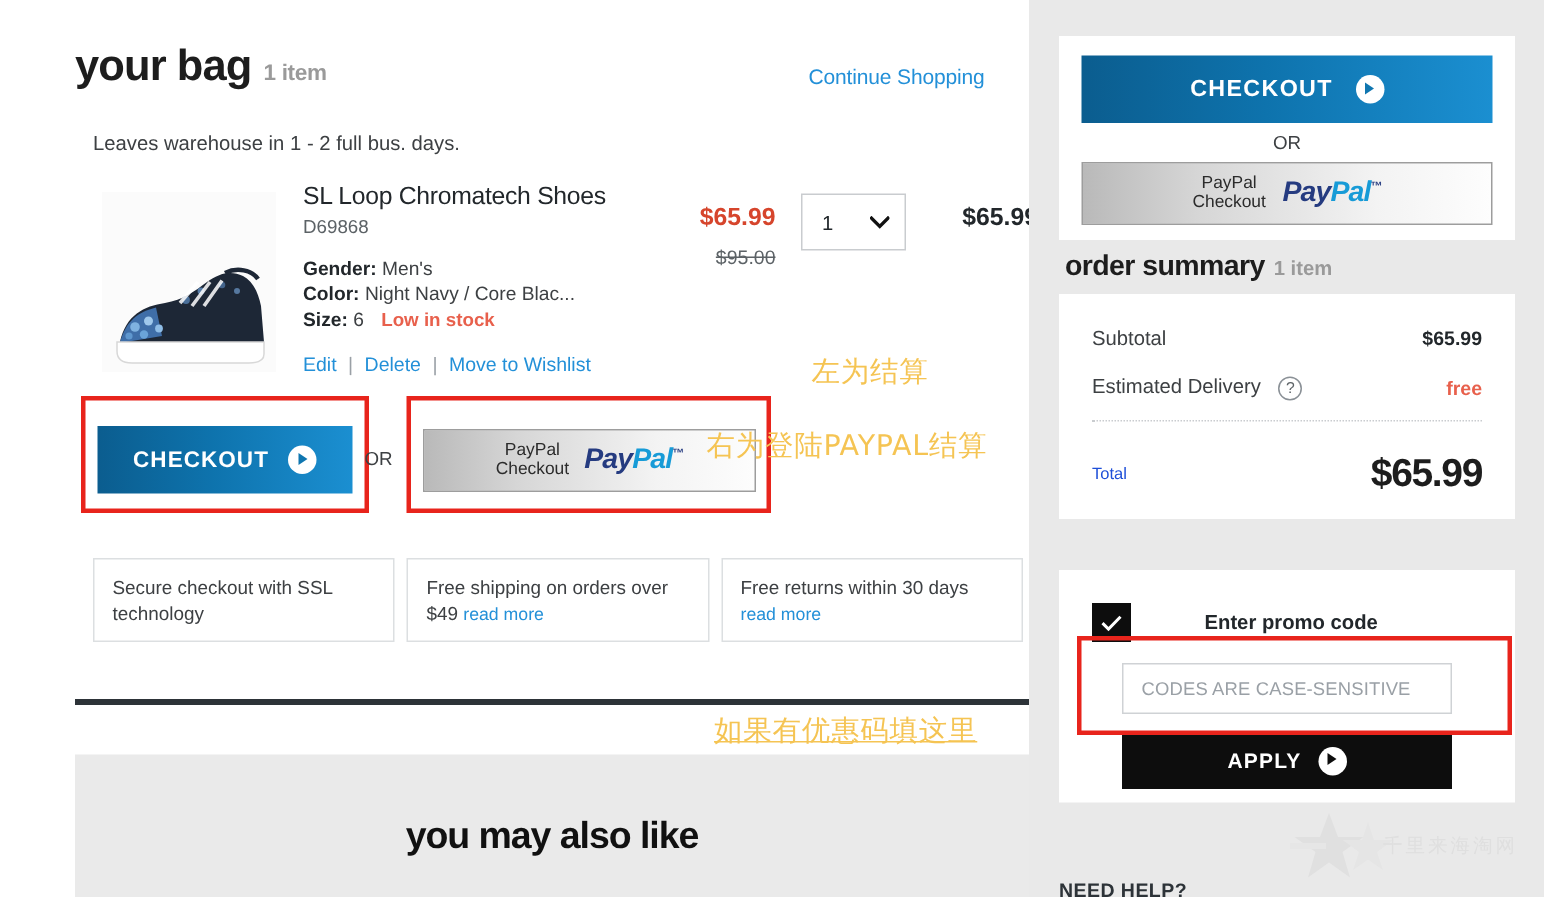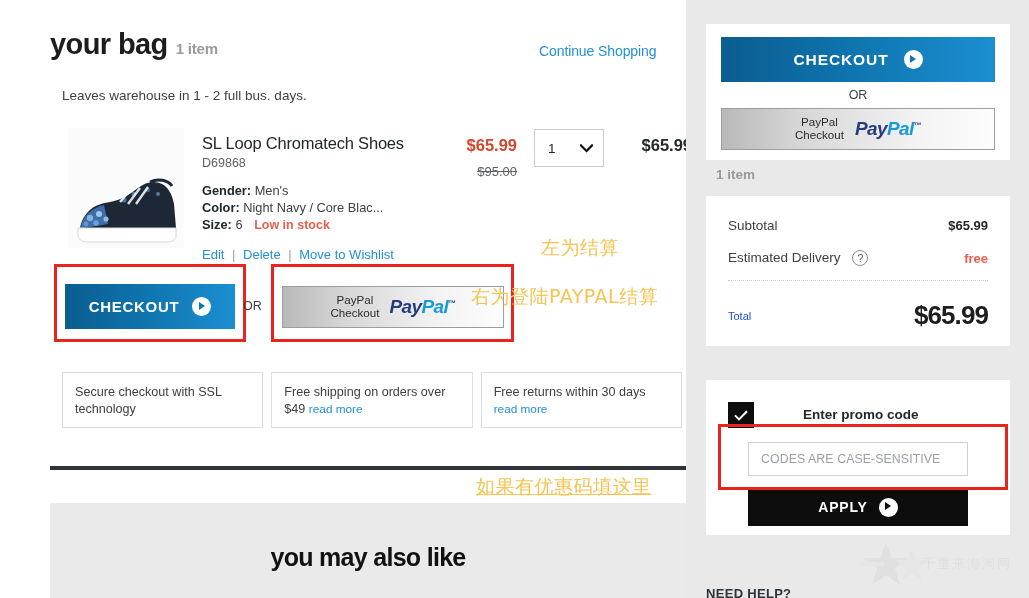--- a/index.html
+++ b/index.html
@@ -23,21 +23,21 @@
     font-size:14px; color:#2390d8; text-decoration:none; letter-spacing:-0.1px;
   }
 
   .warehouse-note { position:absolute; left:12px; top:88px; font-size:13.5px; color:#3d4043; }
 
   
   .product-row { position:absolute; left:12px; top:124px; width:620px; height:128px; }
   .thumb { position:absolute; left:0; top:0; width:128px; height:128px; background:#fff; overflow:hidden; }
   .thumb svg { display:block; }
 
-  .prod-info { position:absolute; left:140px; top:-2px; width:250px;margin-top:12px; }
+  .prod-info { position:absolute; left:140px; top:-2px; width:250px; }
   .prod-name { font-size:16.5px; color:#22272b; letter-spacing:-0.2px; }
   .prod-sku { font-size:12.5px; color:#5c6266; margin-top:3px; }
   .attr-list { margin-top:12px; }
   .attr { font-size:12.8px; color:#3d4043; line-height:17px; }
   .attr b { color:#22272b; font-weight:700; }
   .lowstock { color:#e8604c; font-weight:700; margin-left:8px; font-size:12.5px; }
   .prod-actions { margin-top:13px; font-size:13px; color:#2390d8; }
   .prod-actions a { color:#2390d8; text-decoration:none; }
   .prod-actions .sep { color:#9aa0a6; margin:0 4px; }
 
@@ -344,20 +344,21 @@
       <div class="promo-label">Enter promo code</div>
       <div class="promo-input">CODES ARE CASE-SENSITIVE</div>
       <div class="btn-apply">
         <span class="lbl">APPLY</span>
         <span class="arrow-circle dark"></span>
       </div>
     </div>
   </div>
 
   <div class="order-summary-hd">
+    <span class="os-title">order summary</span>
     <span class="os-count">1 item</span>
   </div>
 
   <div class="box-promo"></div>
 
   <div class="need-help">NEED HELP?</div>
 
   <div class="annot-text annot-1">左为结算</div>
   <div class="annot-text annot-2">右为登陆PAYPAL结算</div>
   <div class="annot-text annot-3">如果有优惠码填这里</div>

